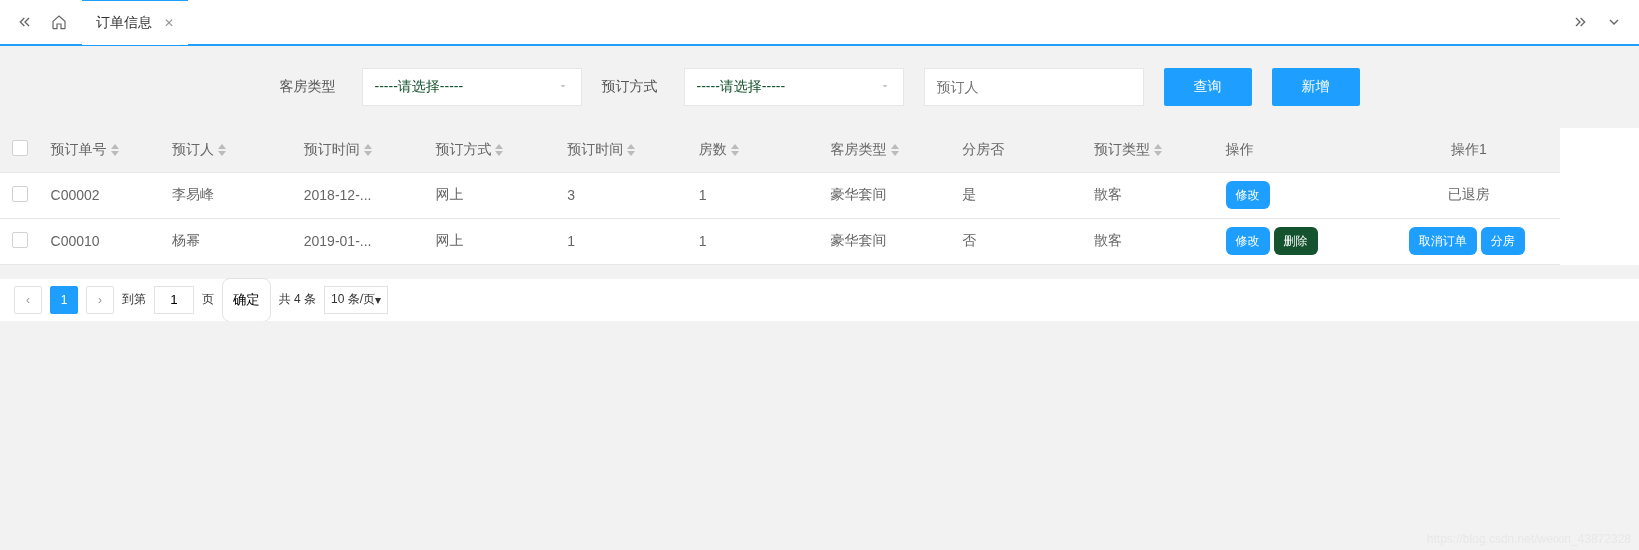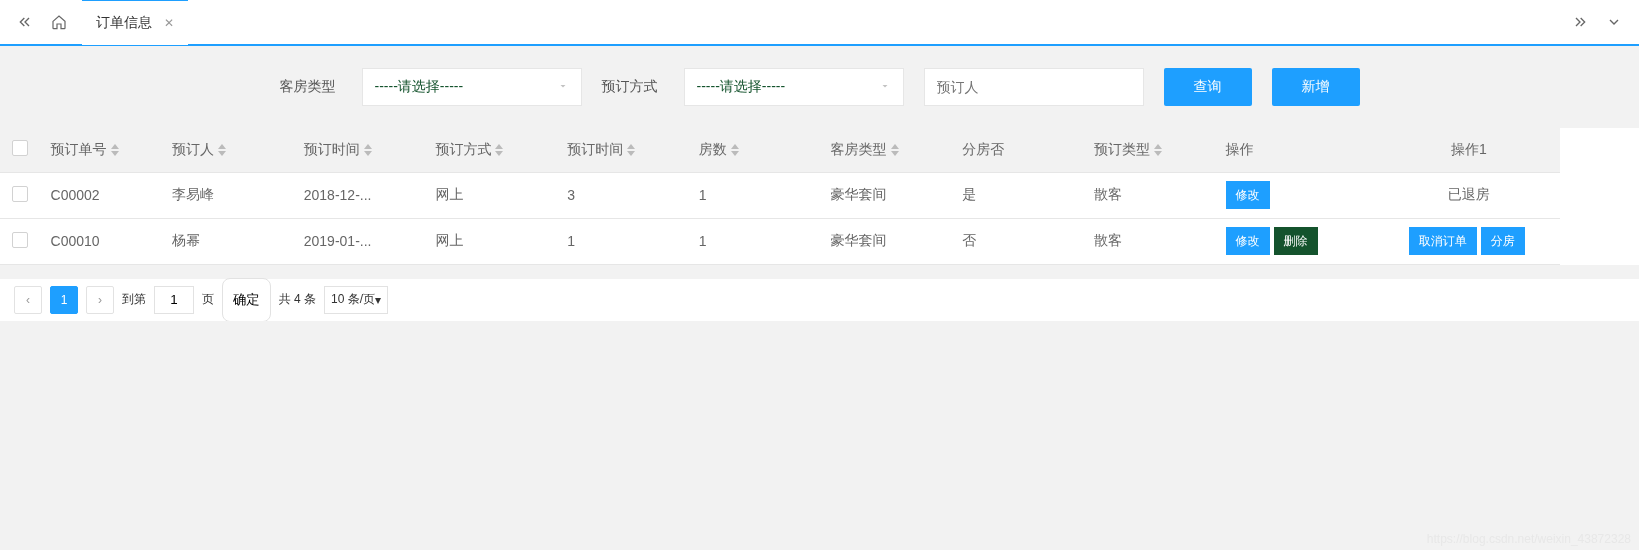--- a/index.html
+++ b/index.html
@@ -21,21 +21,21 @@
     table { border-collapse: collapse; min-width: 1560px; background: #fff; }
     th, td { padding: 0 10px; border-bottom: 1px solid #e6e6e6; text-align: left; white-space: nowrap; }
     th { height: 44px; background: #f2f2f2; font-weight: normal; color: #666; font-size: 14px; }
     td { height: 46px; color: #666; }
     .chk { width: 40px; text-align: center; }
     .checkbox { width: 16px; height: 16px; border: 1px solid #d2d2d2; display: inline-block; background: #fff; cursor: pointer; border-radius: 2px; }
     .sort-icons { display: inline-flex; flex-direction: column; margin-left: 4px; vertical-align: middle; line-height: 0; }
     .sort-icons span { width: 0; height: 0; border-left: 4px solid transparent; border-right: 4px solid transparent; }
     .sort-up { border-bottom: 5px solid #bbb; margin-bottom: 2px; }
     .sort-down { border-top: 5px solid #bbb; }
-    .btn-sm { height: 28px; padding: 0 10px; border: none; color: #fff; font-size: 12px; cursor: pointer; border-radius: 0; margin-right: 4px; }
+    .btn-sm { height: 28px; padding: 0 10px; border: none; color: #fff; font-size: 12px; cursor: pointer; border-radius: 6px; margin-right: 4px; }
     .btn-primary { background: #1e9fff; }
     .btn-danger { background: #14532d; }
     .col-order-no { width: 120px; }
     .col-person { width: 130px; }
     .col-time { width: 130px; }
     .col-method { width: 130px; }
     .col-days { width: 130px; }
     .col-rooms { width: 130px; }
     .col-type { width: 130px; }
     .col-assigned { width: 130px; }

